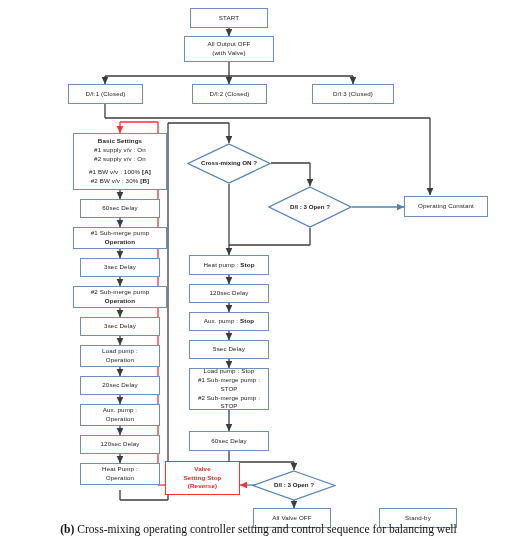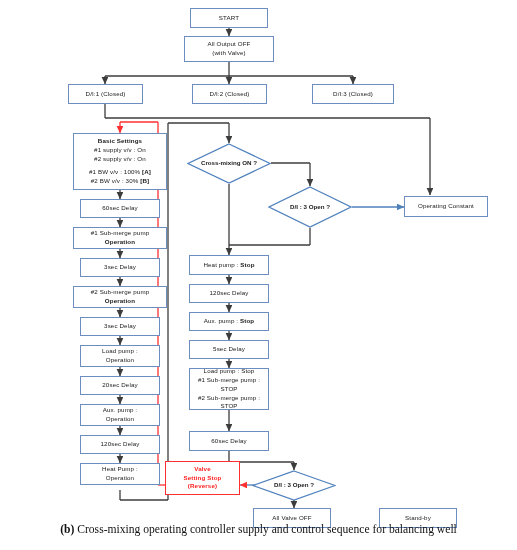--- a/index.html
+++ b/index.html
@@ -264,14 +264,14 @@
     <span class="l">All Valve OFF</span>
   </div>
 
   <div class="node" style="left:379px;top:508px;width:78px;height:20px;">
     <span class="l">Stand-by</span>
   </div>
 
 </div>
 
 <div class="caption">
-  <b>(b)</b><span> Cross-mixing operating controller supply and control sequence for balancing well</span>
+  <b>(b)</b><span> Cross-mixing operating controller setting and control sequence for balancing well</span>
 </div>
 
 </body></html>

